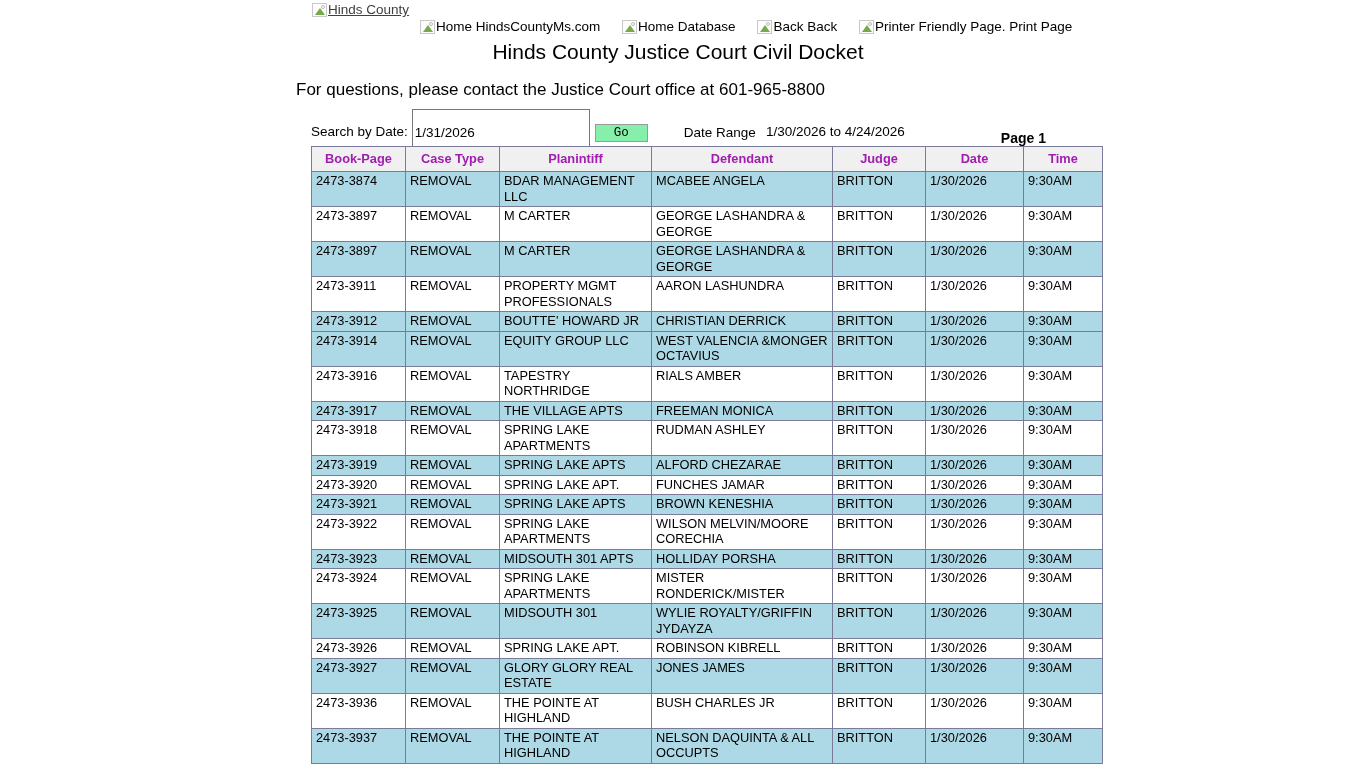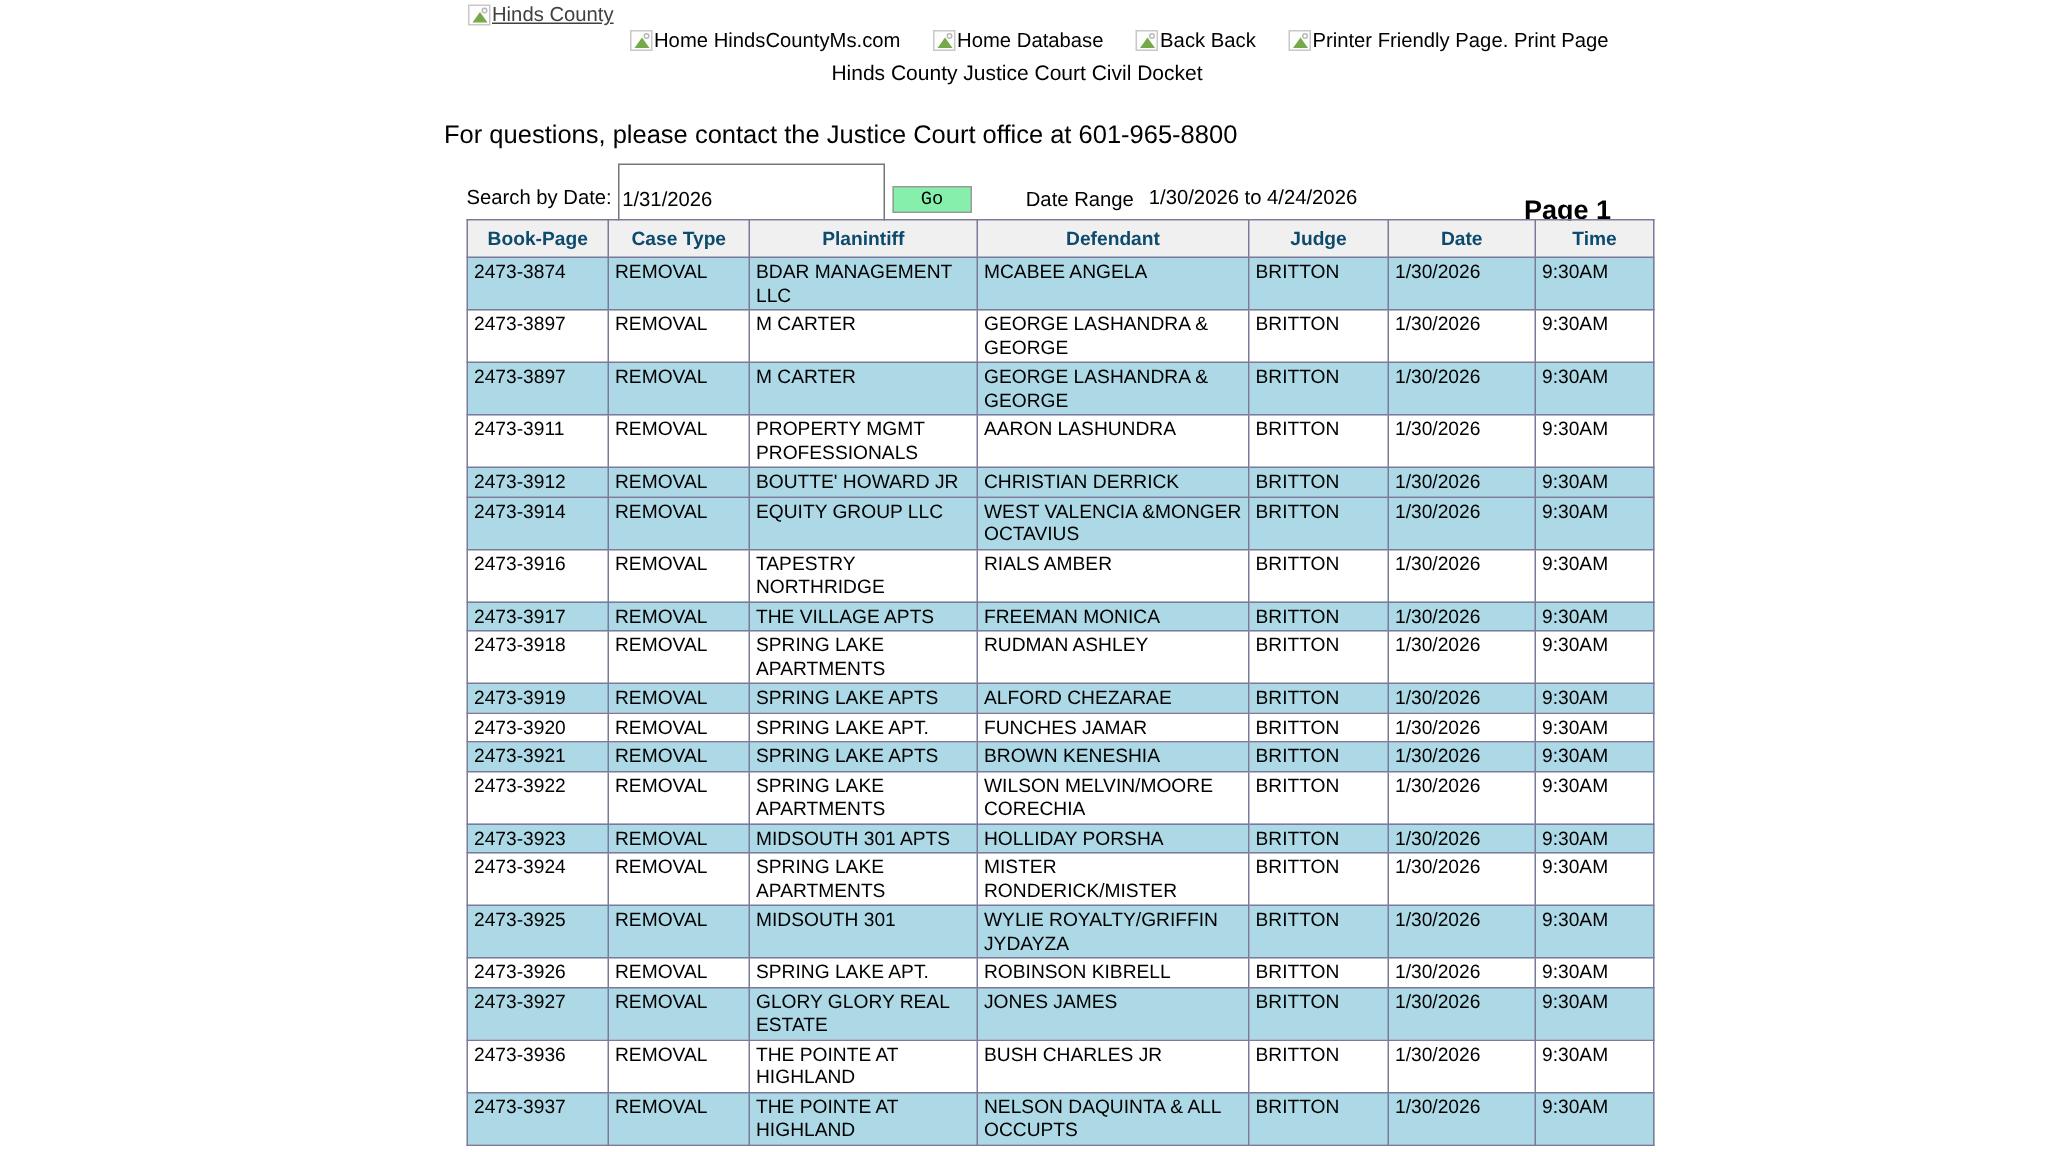--- a/index.html
+++ b/index.html
@@ -89,21 +89,21 @@
     white-space: nowrap;
   }
   .nav-item:last-child { margin-right: 17px; }
 
   .doc-title {
     position: absolute;
     left: 0;
     top: 40px;
     width: 1356px;
     text-align: center;
-    font-size: 14px;
+    font-size: 21px;
     font-weight: normal;
     letter-spacing: 0px;
     color: #000000;
   }
 
   .contact-line {
     position: absolute;
     left: 296px;
     top: 80px;
     font-size: 17px;
@@ -147,24 +147,23 @@
     vertical-align: middle;
   }
   .date-range-value { margin-left: 10px; }
 
   .page-number {
     position: absolute;
     left: 0;
     top: 130px;
     width: 1046px;
     text-align: right;
-    font-size: 18px;
+    font-size: 14px;
     font-weight: bold;
     color: #000000;
-    margin-left: 28px;
   }
 
   
   .docket-wrap {
     position: absolute;
     left: 311px;
     top: 146px;
     width: 736px;
   }
   table.docket {
@@ -178,21 +177,21 @@
     border: 1px solid #7a7a9a;
     padding: 1px 4px 2px 4px;
     font-size: 12.8px;
     line-height: 15.5px;
     vertical-align: top;
     text-align: left;
     word-wrap: break-word;
   }
   table.docket th {
     background: #f0f0f0;
-    color: #0c4a6e;
+    color: #a21caf;
     font-weight: bold;
     text-align: center;
     height: 20px;
     vertical-align: middle;
     padding-top: 2px;
     padding-bottom: 2px;
   }
   tr.row-alt td {
     background: #add8e6;
   }

